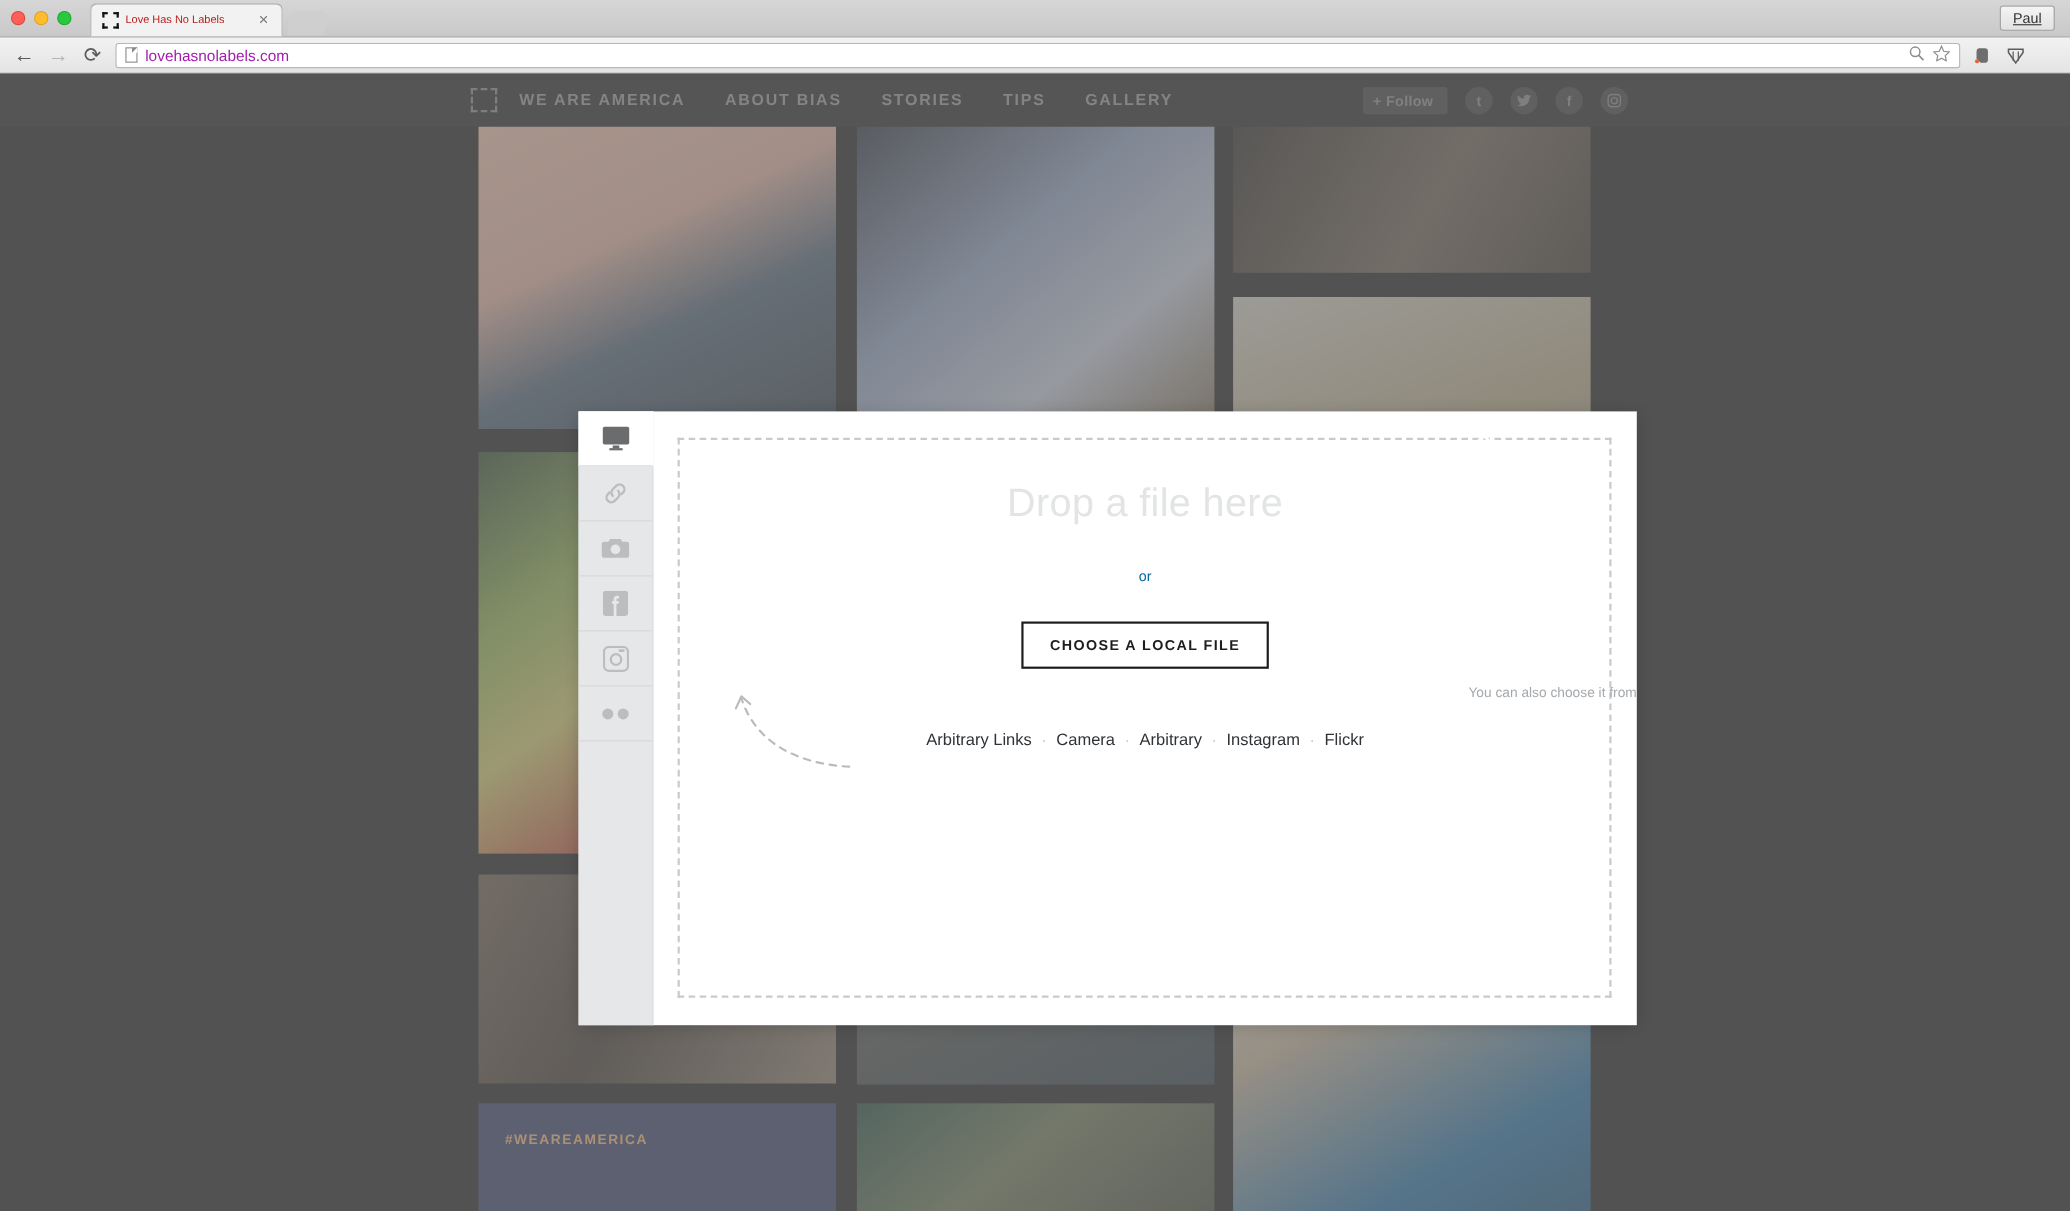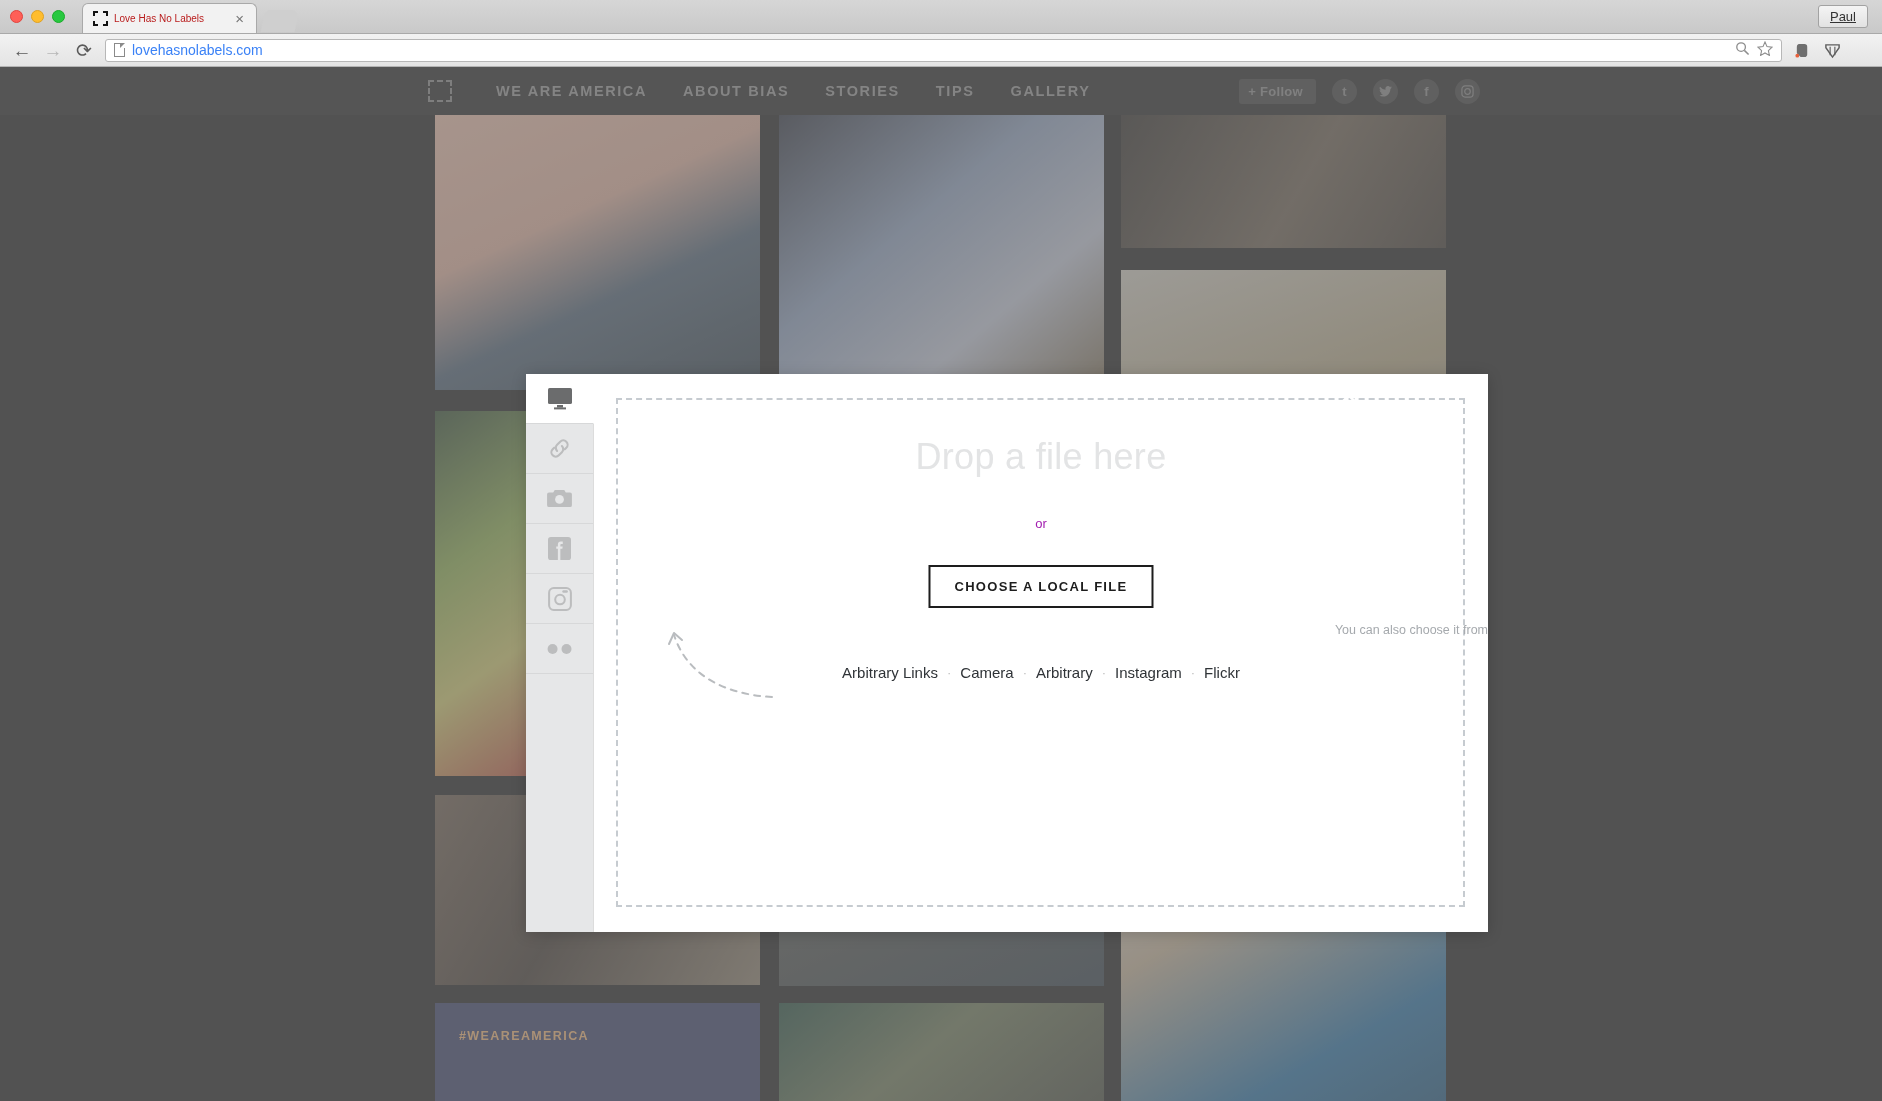--- a/index.html
+++ b/index.html
@@ -78,40 +78,40 @@
   }
   .page-ico {
     width: 11px; height: 14px; background: #fff;
     border: 1px solid #8a8a8a; position: relative; flex: none;
   }
   .page-ico::after {
     content:''; position:absolute; right:-1px; top:-1px;
     border-width: 0 0 5px 5px; border-style: solid;
     border-color: transparent transparent #fff #8a8a8a;
   }
-  .url { font-size: 14px; color: #3b82f6; flex: 1; }
+  .url { font-size: 14px; color: #a21caf; flex: 1; }
   .omni-ico { color: #8d8d8d; font-size: 14px; }
   .ext-ico { width: 19px; height: 19px; display:flex; align-items:center; justify-content:center; }
   .burger { display:flex; flex-direction:column; gap:3px; width: 17px; }
   .burger i { display:block; height:3px; background:#e8851a; border-radius:1px; }
 
   
   .viewport { flex: 1; position: relative; overflow: hidden; background: #1b1b1b; }
 
   
   .sitenav {
     position: absolute; left:0; right:0; top:0; height: 48px;
     background: #1e1e1e; z-index: 4;
     display: flex; align-items: center;
   }
   .logo-mark {
     width: 24px; height: 22px; margin-left: 428px;
     border: 2px dashed #8a8a8a;
   }
-  .navlinks { display: flex; align-items: center; gap: 36px; margin-left: 44px; }
+  .navlinks { display: flex; align-items: center; gap: 36px; margin-left: 20px; }
   .navlink {
     font-size: 14.5px; font-weight: bold; letter-spacing: 1.6px;
     color: #9a9a9a; white-space: nowrap;
   }
   .social { position: absolute; right: 402px; display:flex; align-items:center; gap: 16px; }
   .follow-btn {
     background: #3b3b3b; color: #8f8f8f; font-size: 13px; font-weight: bold;
     border-radius: 3px; padding: 5px 13px 5px 9px; letter-spacing:.3px;
   }
   .soc {
@@ -162,21 +162,21 @@
   .dropzone {
     position: absolute; left: 22px; right: 23px; top: 24px; bottom: 25px;
     border: 2px dashed #c6cbd0;
   }
   .dz-title {
     position: absolute; left: 0; right: 0; top: 62px; text-align: center;
     font-size: 36px; color: #e3e4e5; letter-spacing: .3px;
   }
   .dz-or {
     position: absolute; left: 0; right: 0; top: 142px; text-align: center;
-    font-size: 13px; color: #a21caf;
+    font-size: 13px; color: #0369a1;
   }
   .choose-btn {
     position: absolute; left: 50%; transform: translateX(-50%); top: 191px;
     border: 2px solid #1d1d1d; background: #fff;
     color: #1d1d1d; font-size: 13px; font-weight: bold; letter-spacing: 1.3px;
     padding: 12px 24px;
   }
   .dz-also {
     position: absolute; left: 0; right: 0; top: 249px; text-align: right;
     font-size: 12.5px; color: #a5a9ad;

